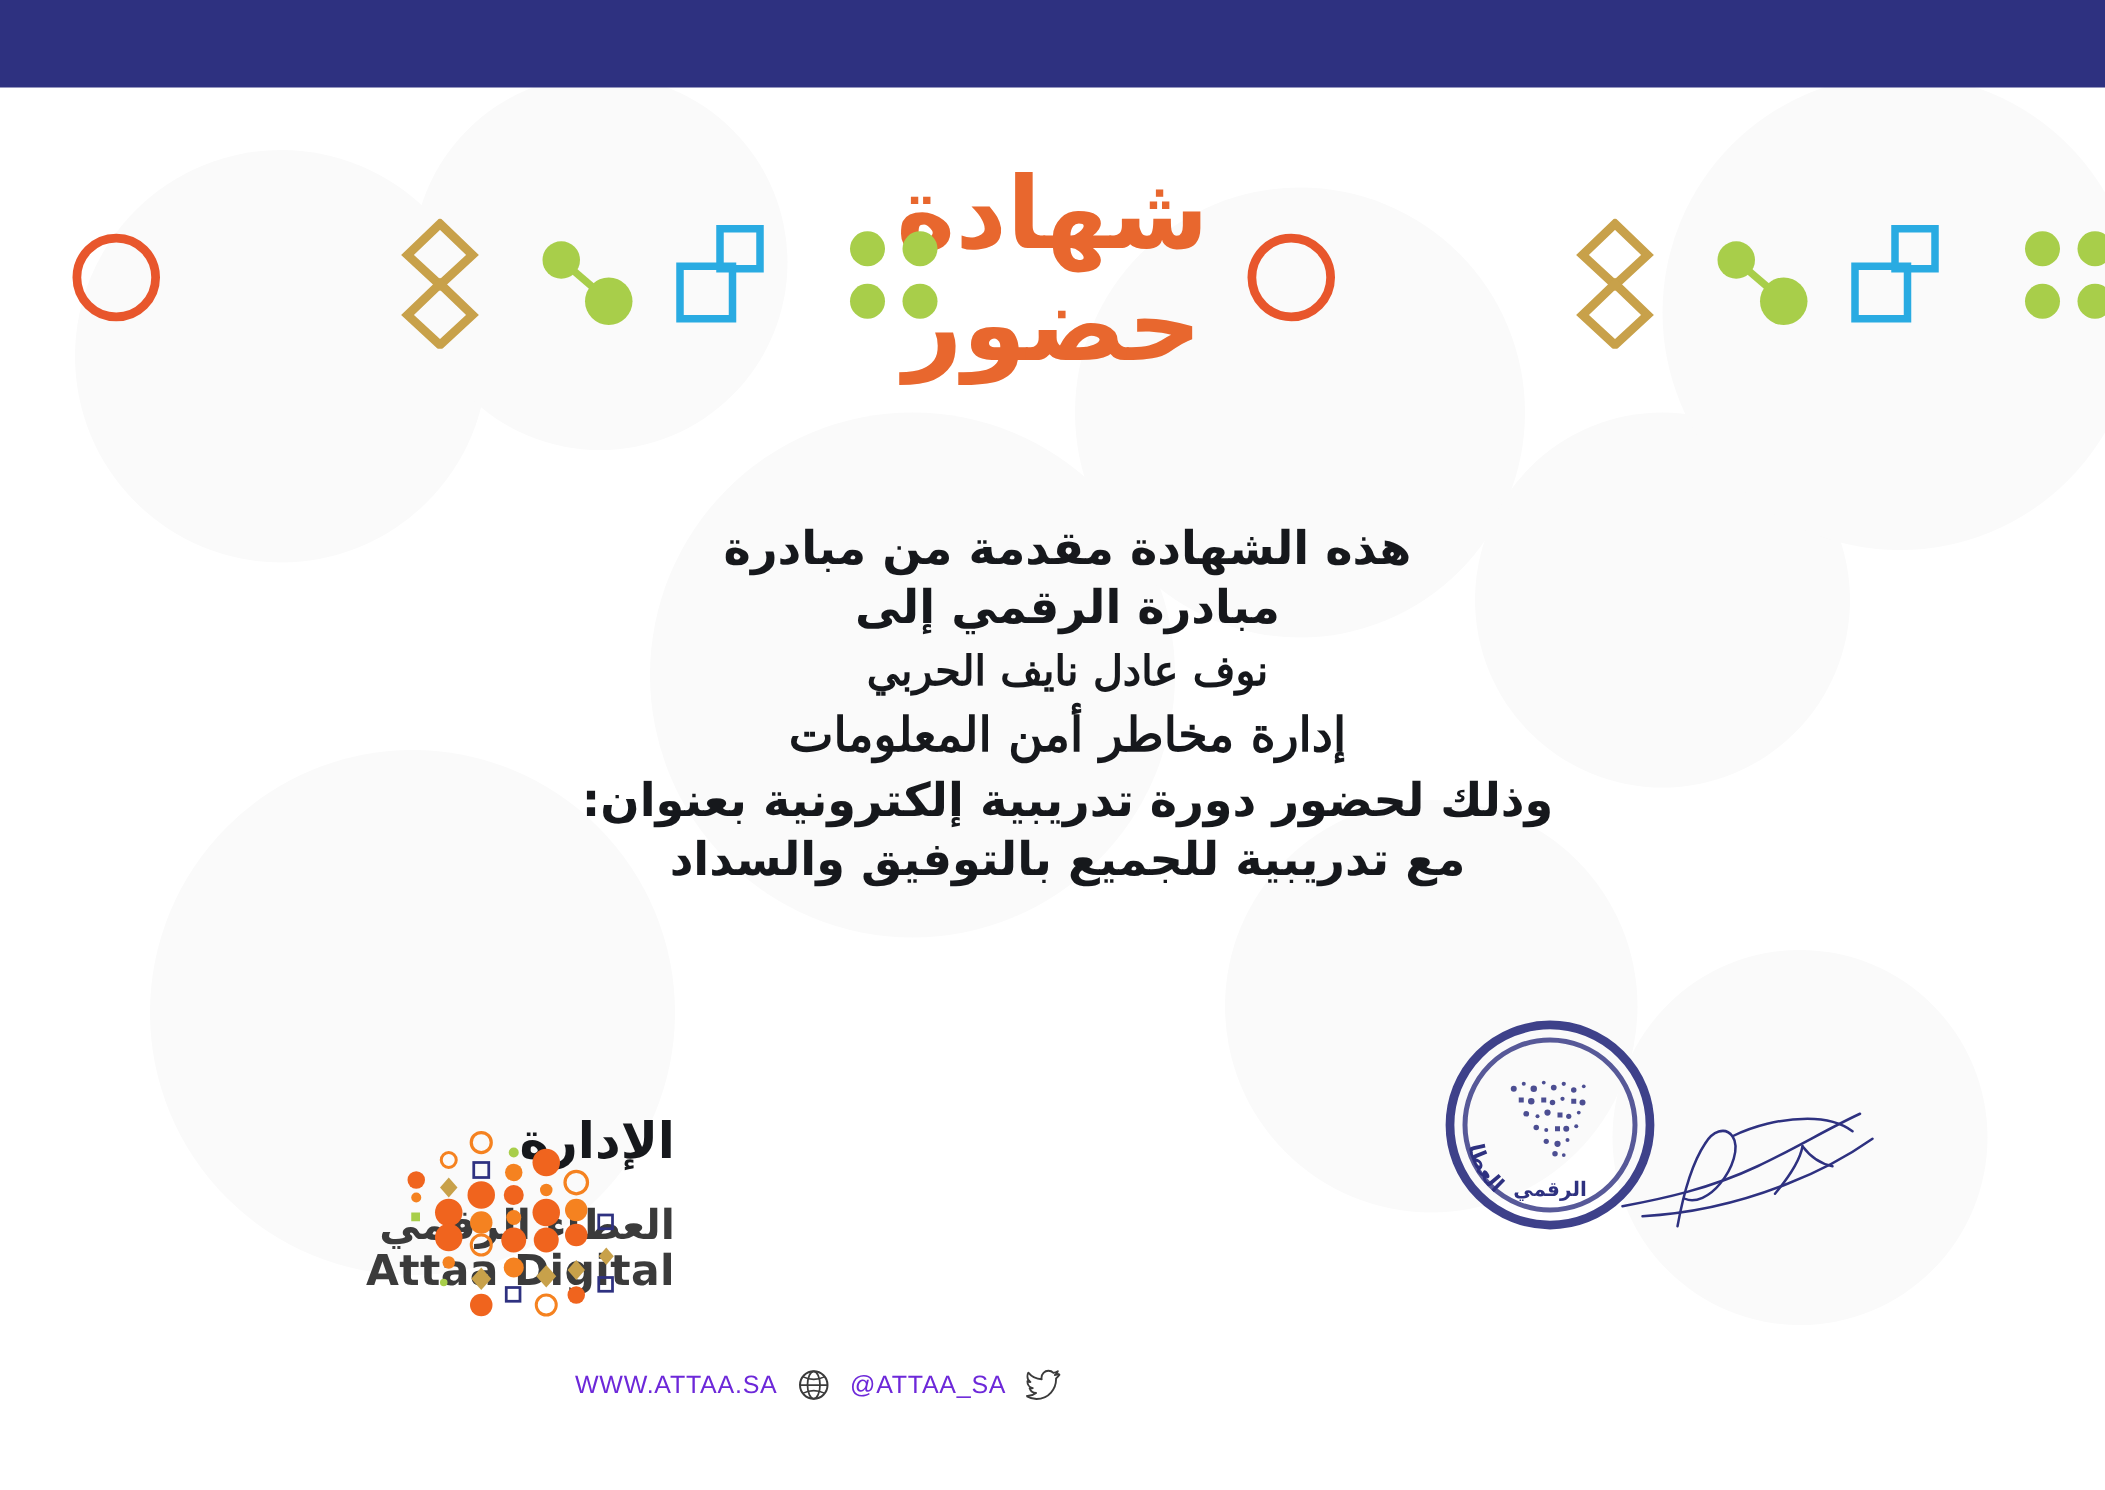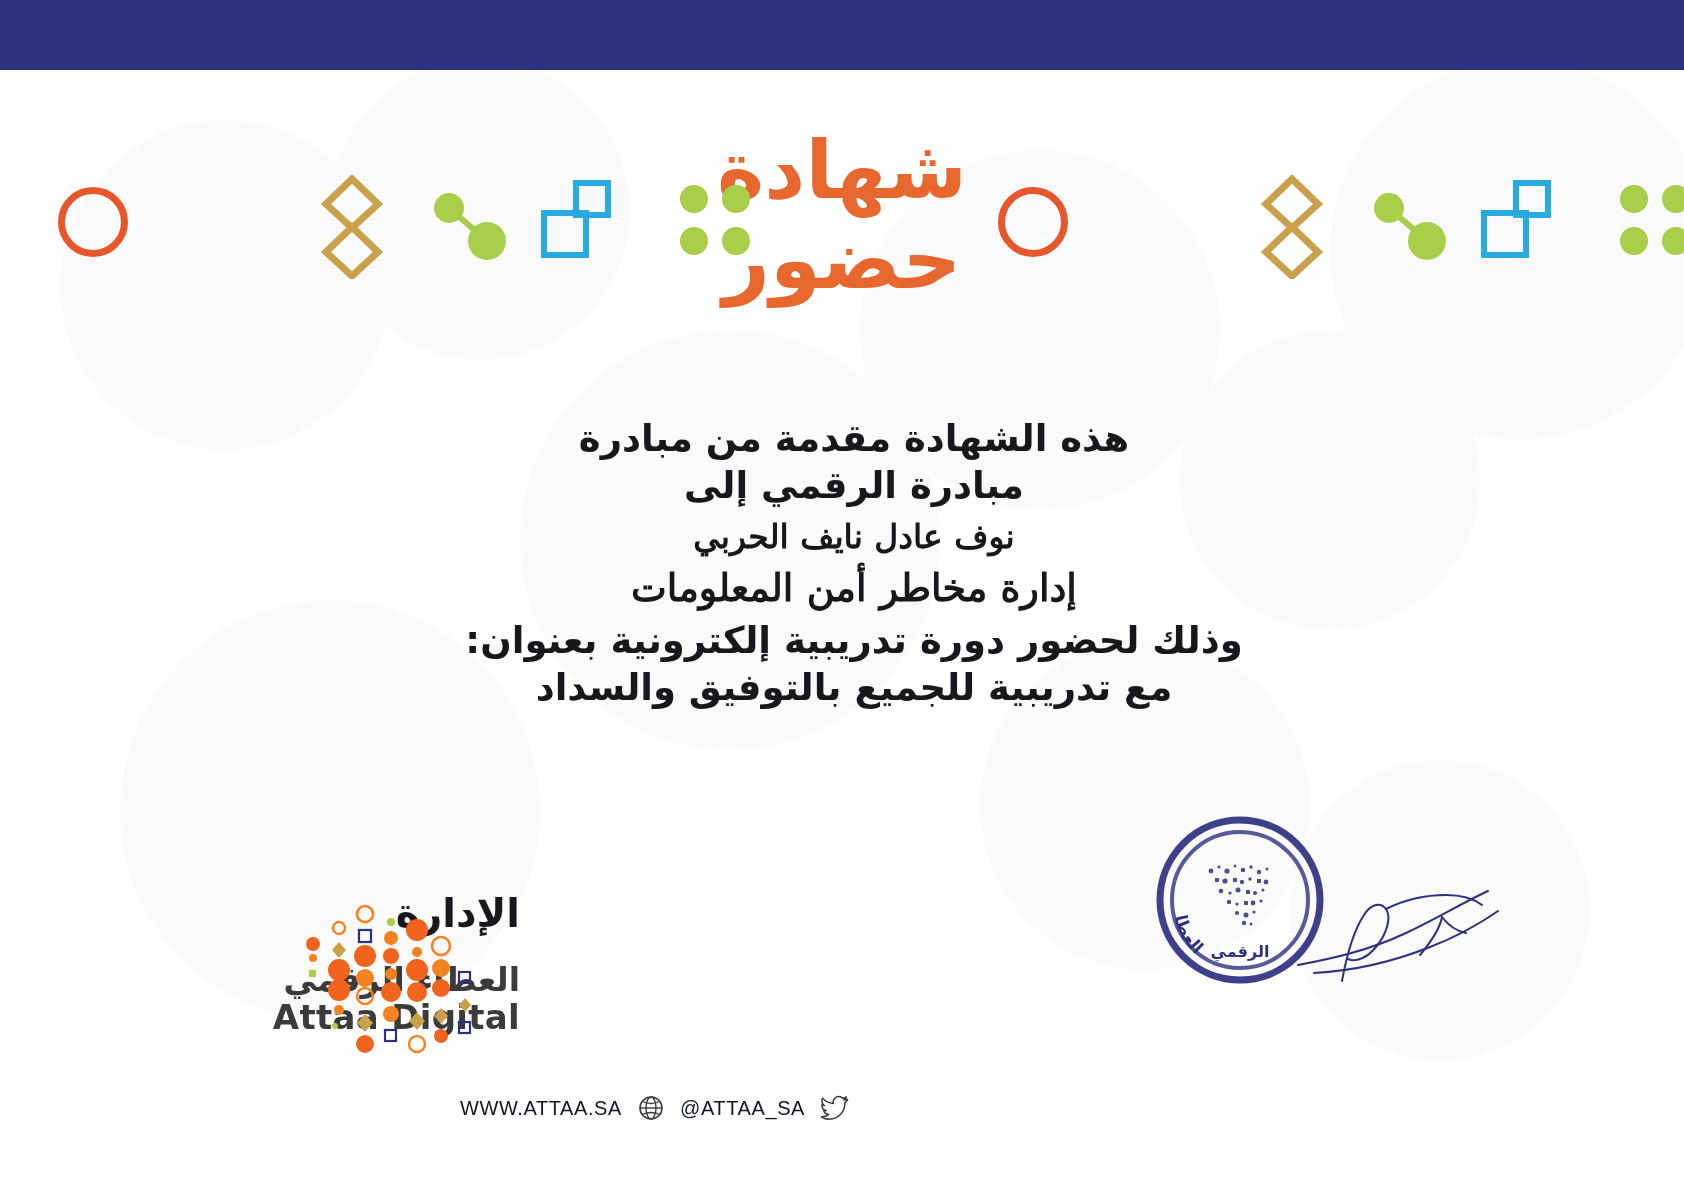--- a/index.html
+++ b/index.html
@@ -50,32 +50,32 @@
     position:absolute;left:12px;top:415px;width:100%;
     text-align:center;color:#16181c;
     direction:rtl;
   }
   .line{line-height:1.28;white-space:nowrap;}
   .l-normal{font-size:37px;font-weight:700;letter-spacing:0px;}
   .l-name{font-size:33px;font-weight:700;font-family:"DejaVu Serif","Liberation Serif",serif;margin-top:6px;margin-bottom:4px;}
   .l-course{font-size:38px;font-weight:700;font-family:"DejaVu Serif","Liberation Serif",serif;margin-top:6px;margin-bottom:4px;}
 
   
-  .logo-block{position:absolute;left:100px;top:890px;width:420px;height:170px;direction:rtl;}
+  .logo-block{position:absolute;left:120px;top:890px;width:420px;height:170px;direction:rtl;}
   .dept-label{font-size:40px;font-weight:700;color:#16181c;letter-spacing:0;}
   .brand{margin-top:26px;}
   .brand-ar{font-size:33px;font-weight:600;color:#3b3b3b;line-height:1.1;}
   .brand-en{font-size:34px;font-weight:600;color:#3b3b3b;line-height:1.15;direction:ltr;text-align:right;letter-spacing:.3px;}
   .logo-mark{position:absolute;left:195px;top:8px;}
 
   
   .footer{
     position:absolute;left:460px;top:1095px;
     display:flex;align-items:center;gap:16px;direction:ltr;
-    font-size:20px;color:#0f172a;letter-spacing:.6px;
+    font-size:20px;color:#6d28d9;letter-spacing:.6px;
   }
   .footer .txt{font-family:"Liberation Sans",sans-serif;}
   .footer .ico{display:inline-flex;align-items:center;}
 
   
   .stamp{position:absolute;left:1145px;top:805px;width:190px;height:190px;}
   .signature{position:absolute;left:1290px;top:855px;width:220px;height:140px;}
 </style>
 </head>
 <body>

